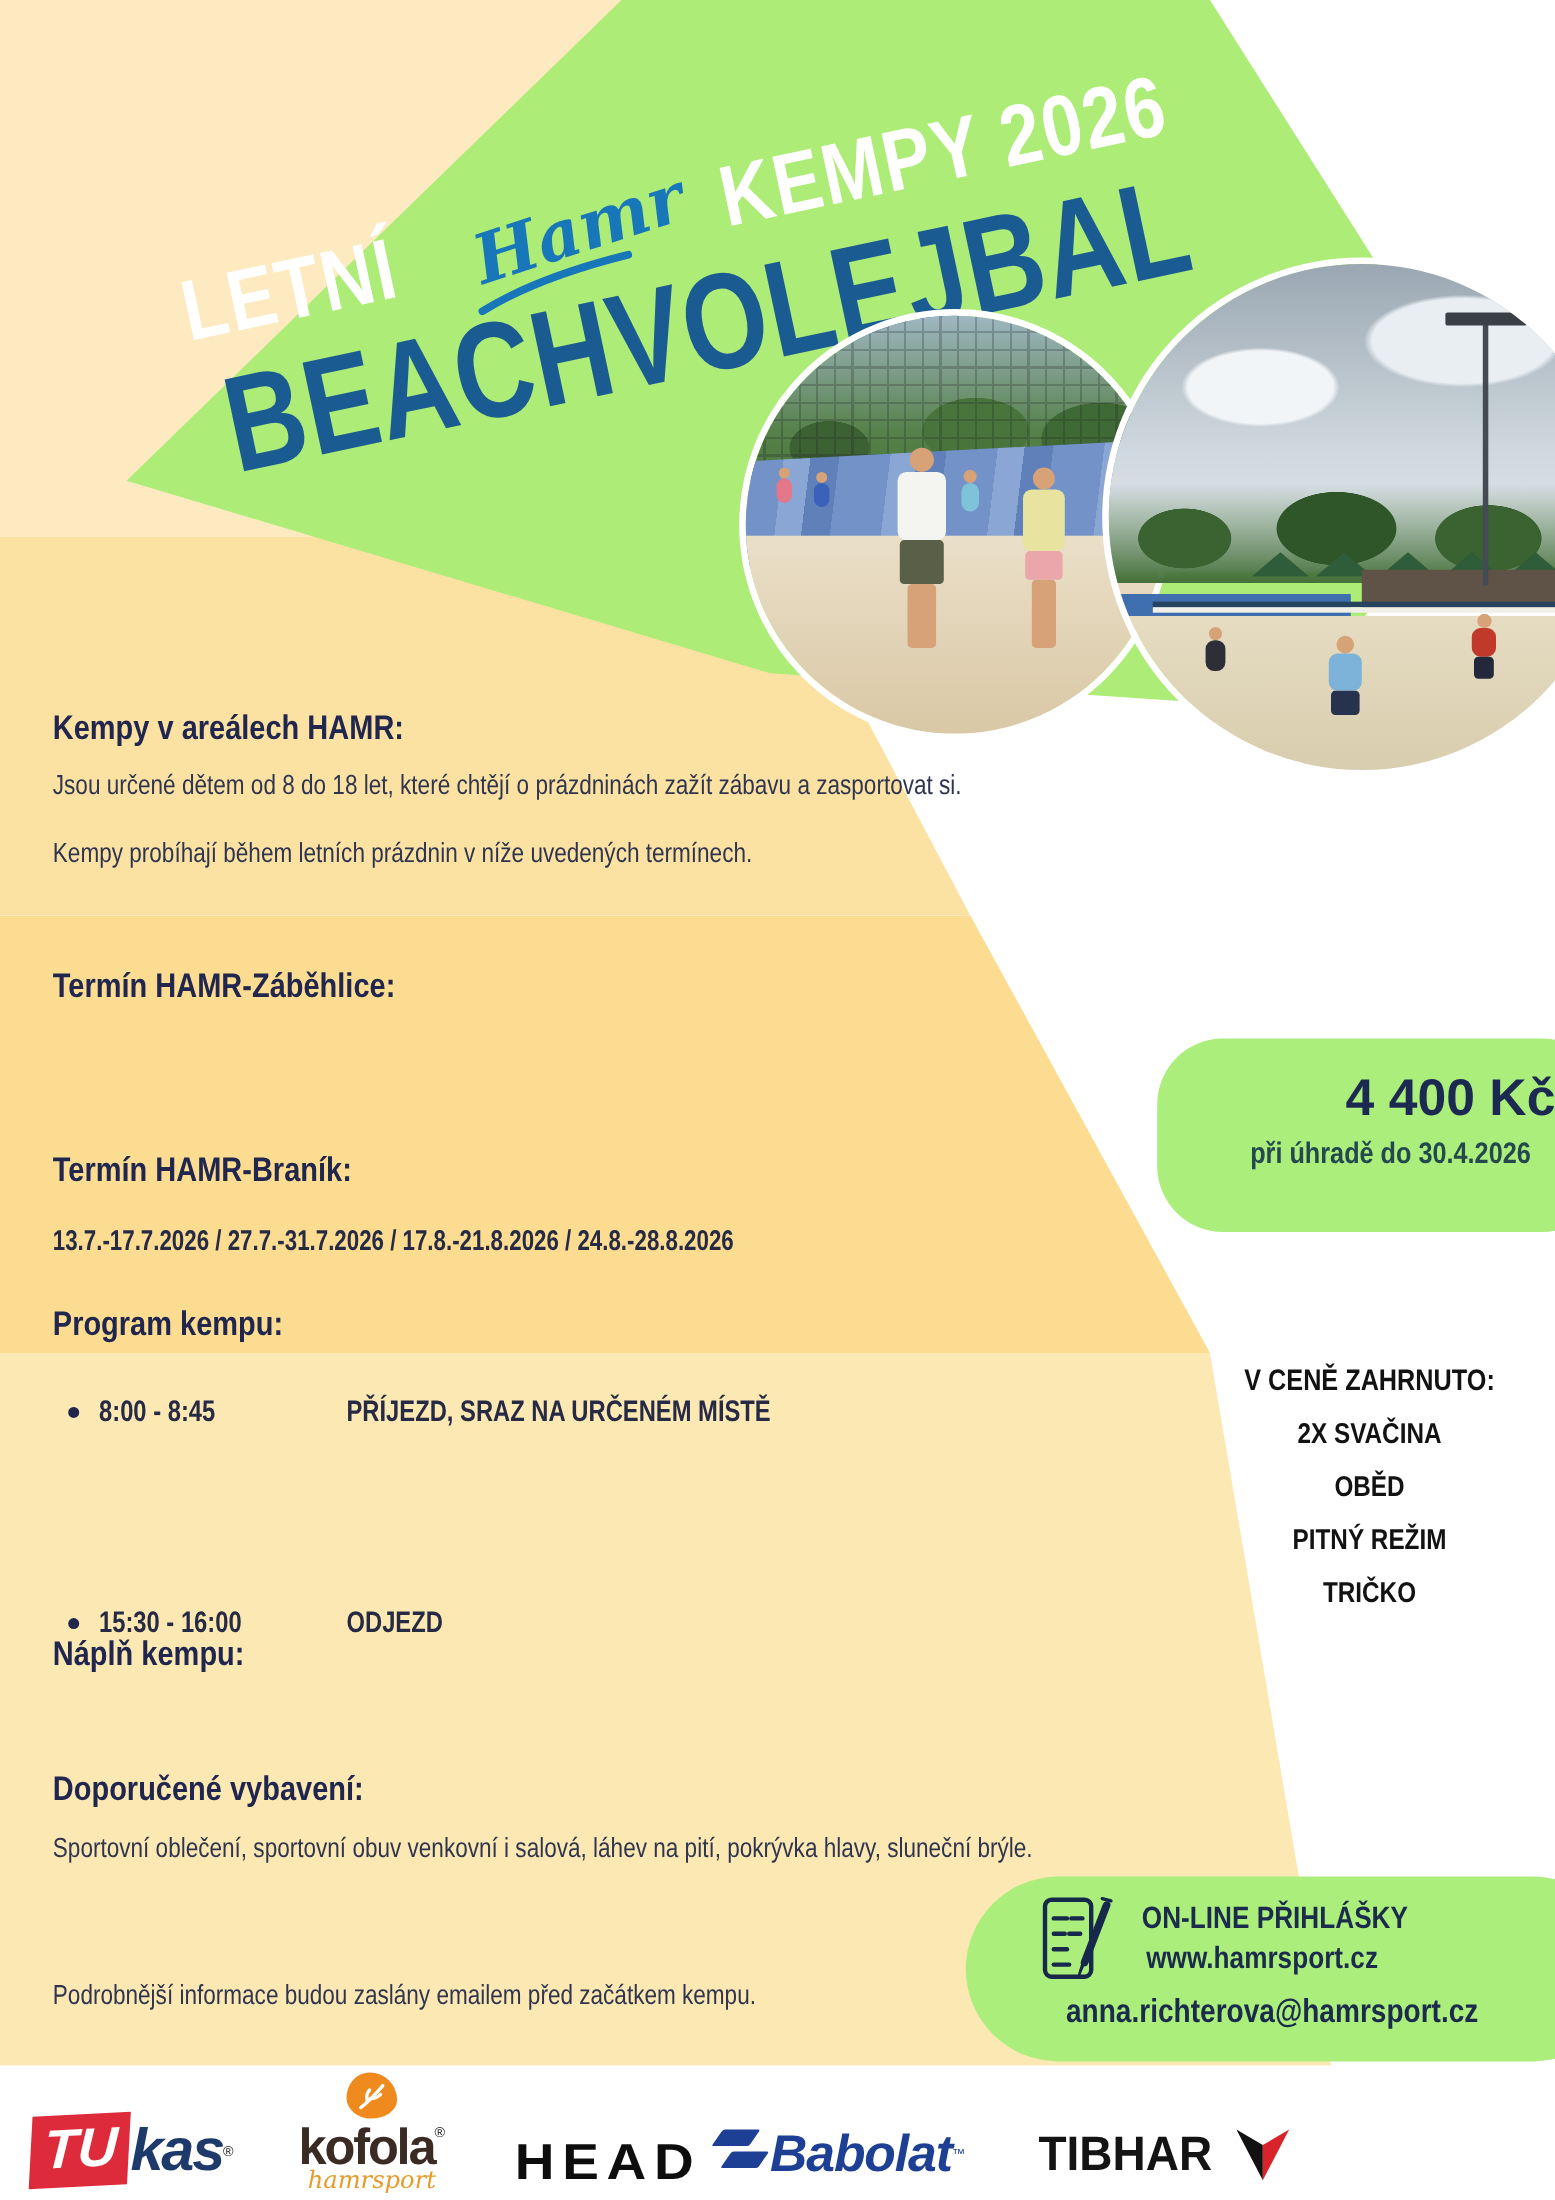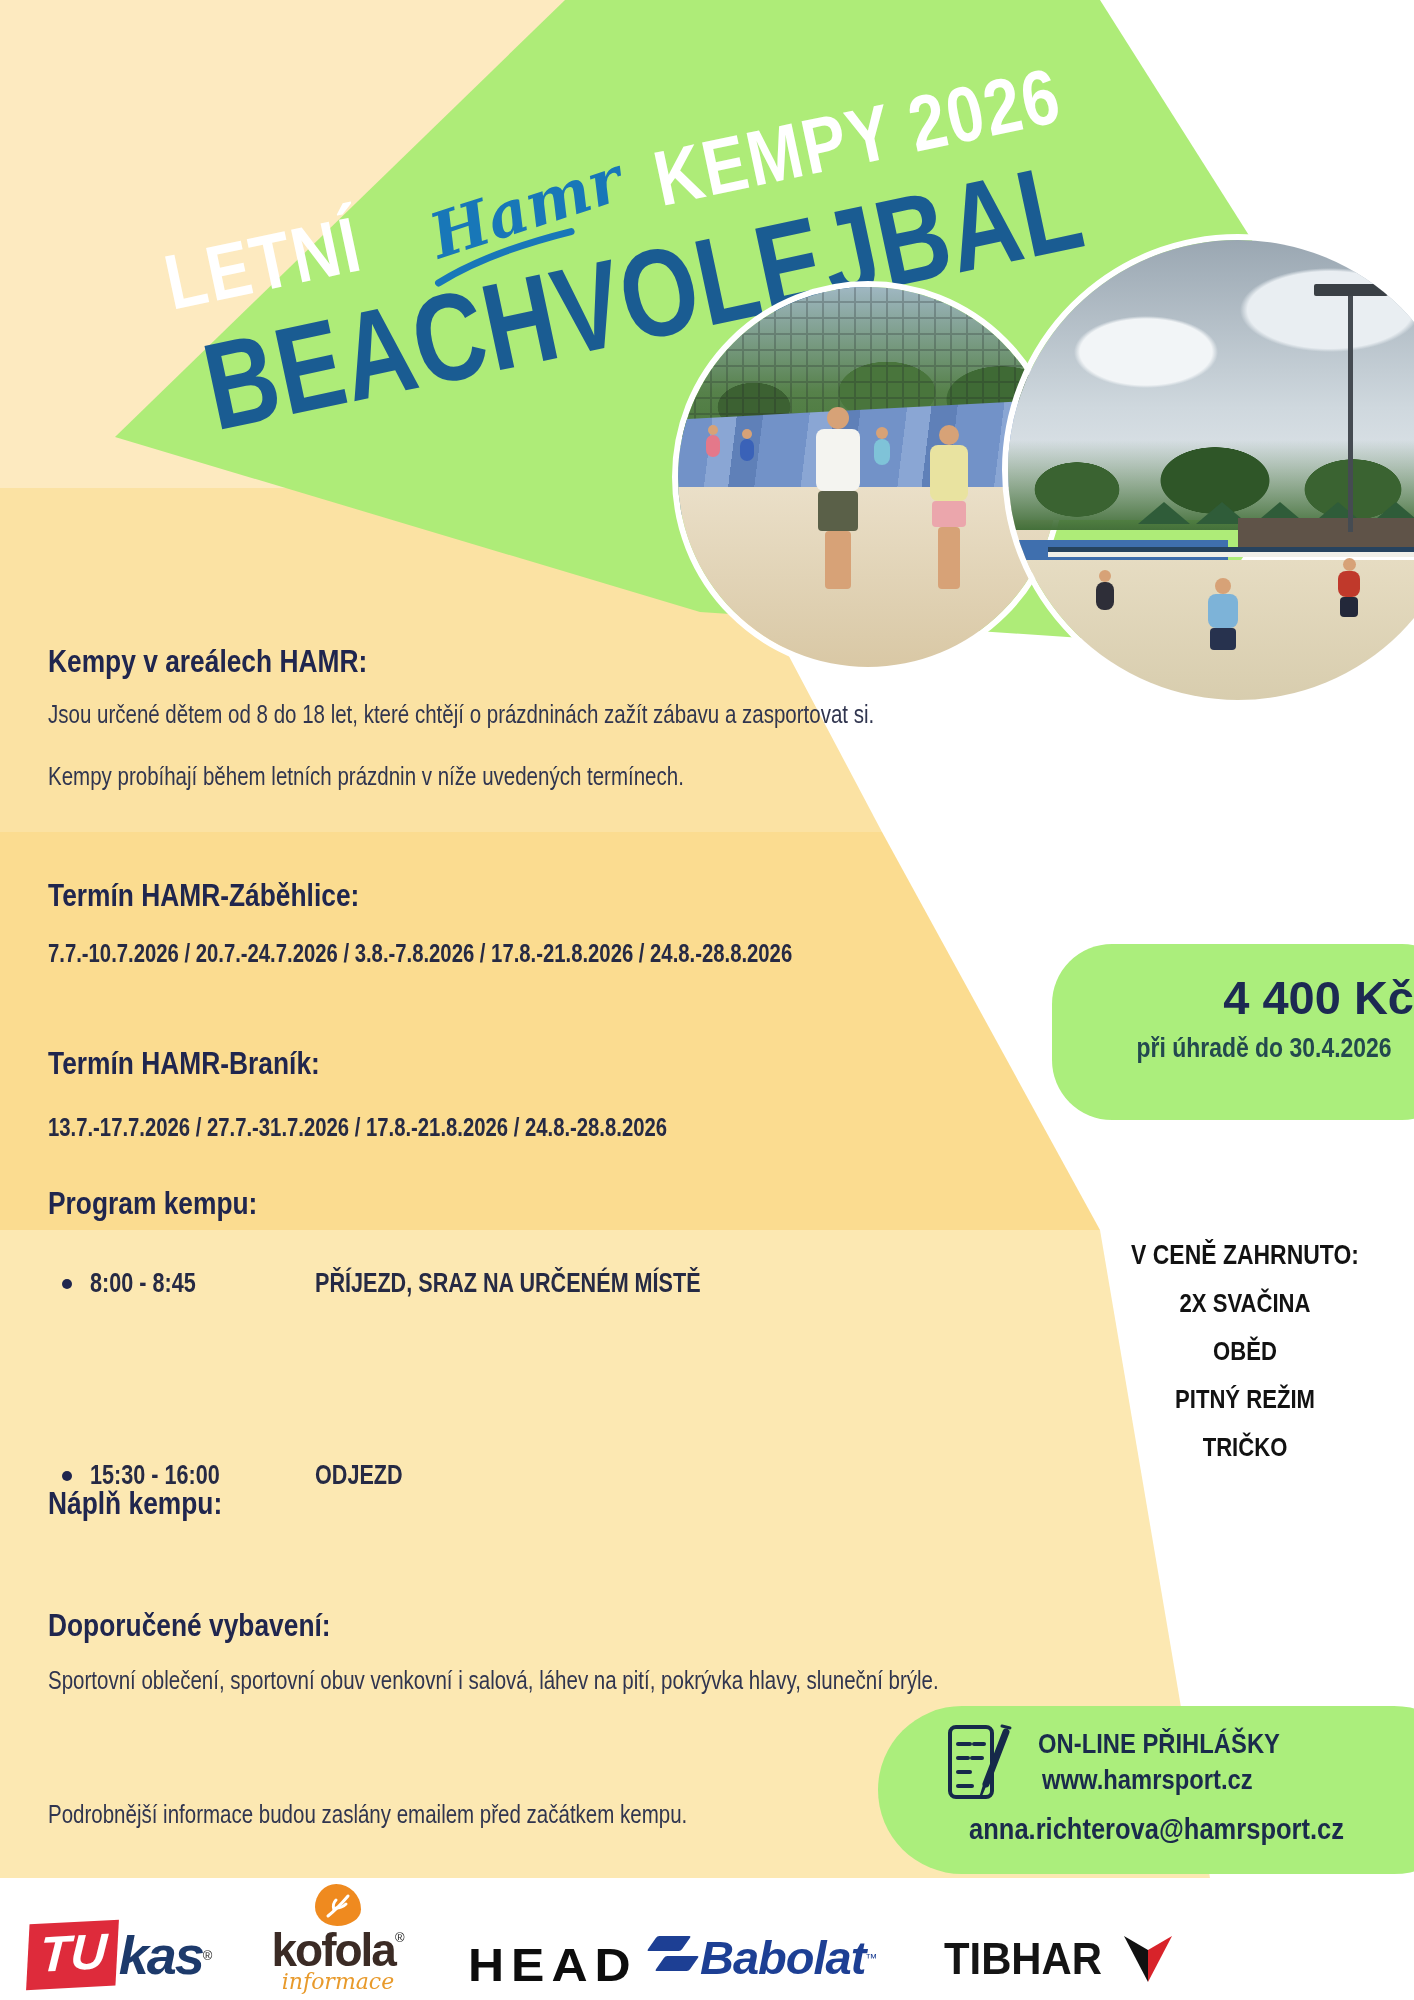--- a/index.html
+++ b/index.html
@@ -204,23 +204,20 @@
   <div class="abs" style="left:48px;top:700px">
     <span class="body-t">Jsou určené dětem od 8 do 18 let, které chtějí o prázdninách zažít zábavu a zasportovat si.</span>
   </div>
   <div class="abs" style="left:48px;top:878px">
     <span class="h1">Termín HAMR-Záběhlice:</span>
   </div>
 
   <div class="abs" style="left:48px;top:762px">
     <span class="body-t">Kempy probíhají během letních prázdnin v níže uvedených termínech.</span>
   </div>
-  <div class="abs" style="left:48px;top:938px">
-    <span class="dates-t">7.7.-10.7.2026 / 20.7.-24.7.2026 / 3.8.-7.8.2026 / 17.8.-21.8.2026 / 24.8.-28.8.2026</span>
-  </div>
   <div class="abs" style="left:48px;top:1046px">
     <span class="h1">Termín HAMR-Braník:</span>
   </div>
   <div class="abs" style="left:48px;top:1112px">
     <span class="dates-t">13.7.-17.7.2026 / 27.7.-31.7.2026 / 17.8.-21.8.2026 / 24.8.-28.8.2026</span>
   </div>
 
   <div class="pill">
     <div class="pill-in">
       <div class="pill-amount">4 400 Kč</div>
@@ -296,21 +293,21 @@
           <g stroke="#ffffff" stroke-width="3" fill="none" stroke-linecap="round">
             <path d="M6 26 Q16 18 26 6"></path>
             <path d="M14 18 Q20 18 24 14"></path>
             <path d="M12 20 Q10 14 14 10"></path>
           </g>
         </svg>
       </span>
       <div>
         <span class="kof-name">kofola</span><span class="reg">®</span>
       </div>
-      <div class="kof-sub">informace</div>
+      <div class="kof-sub">hamrsport</div>
     </div>
     <div class="headlogo">HEAD</div>
     <div class="babolat">
       <span class="bab-stripes">
           <i></i>
           <i></i>
         </span>
       <span class="bab-name">Babolat</span>
       <span class="tm">™</span>
     </div>

